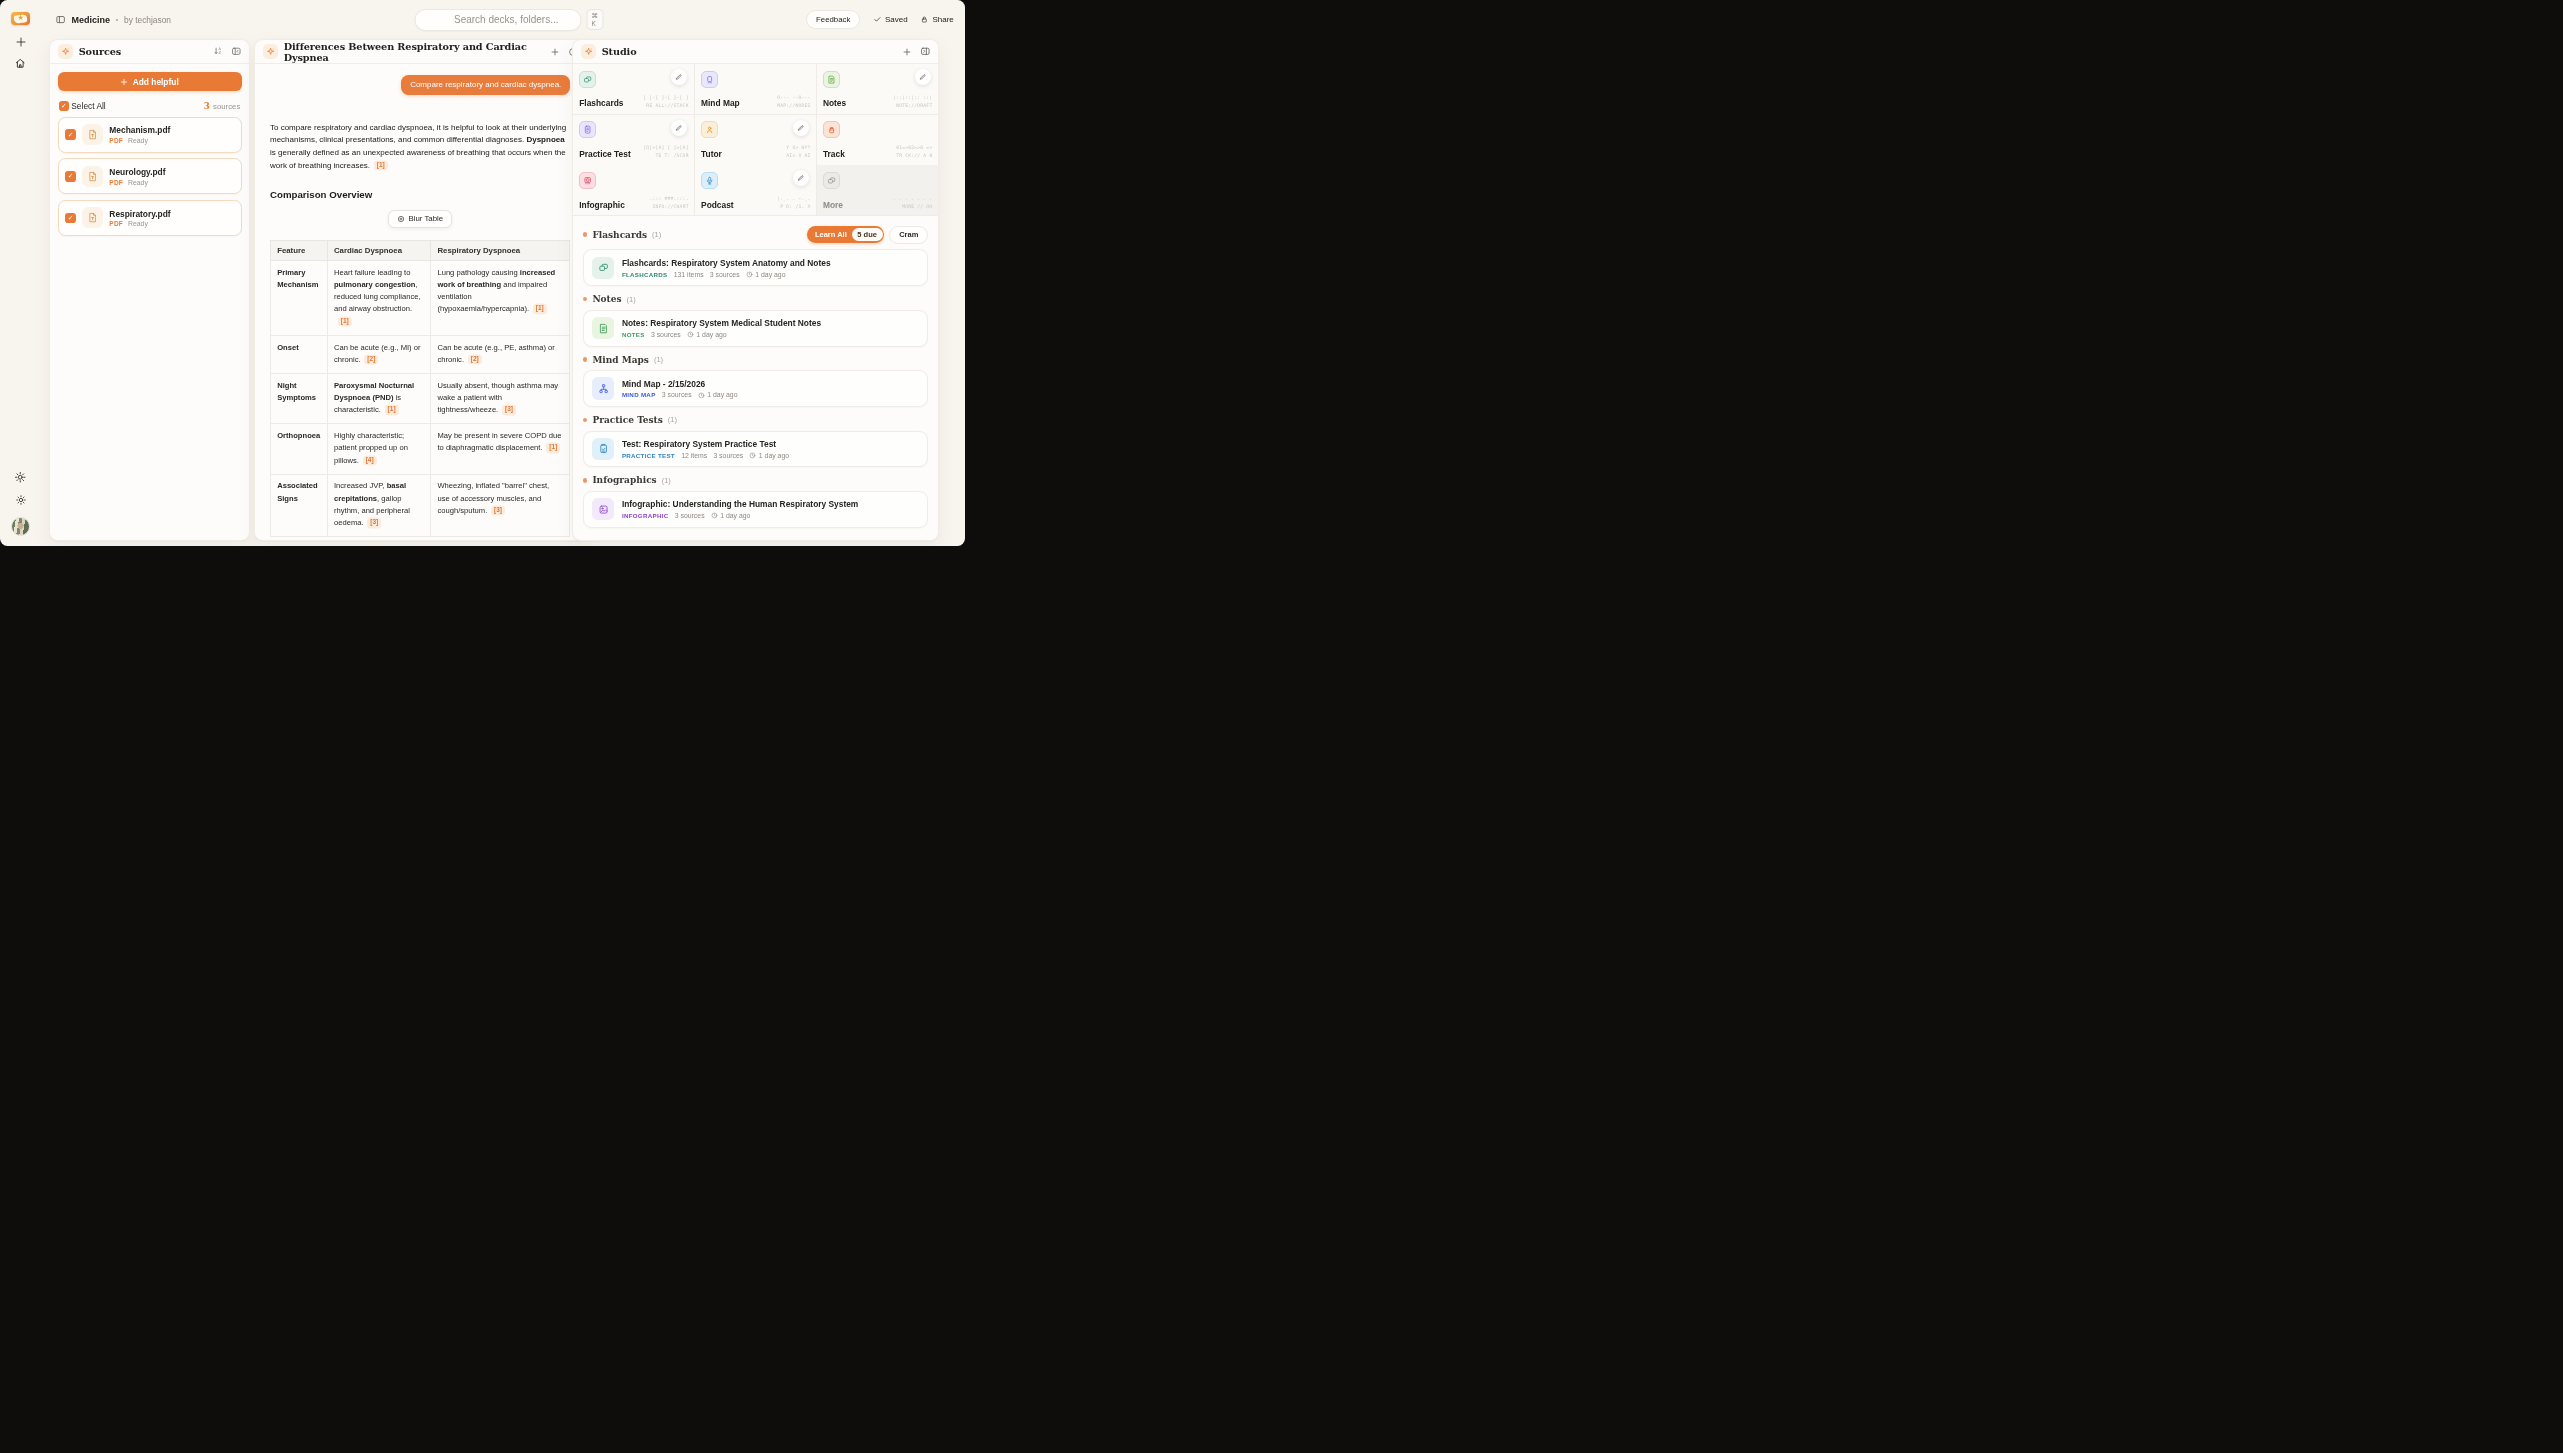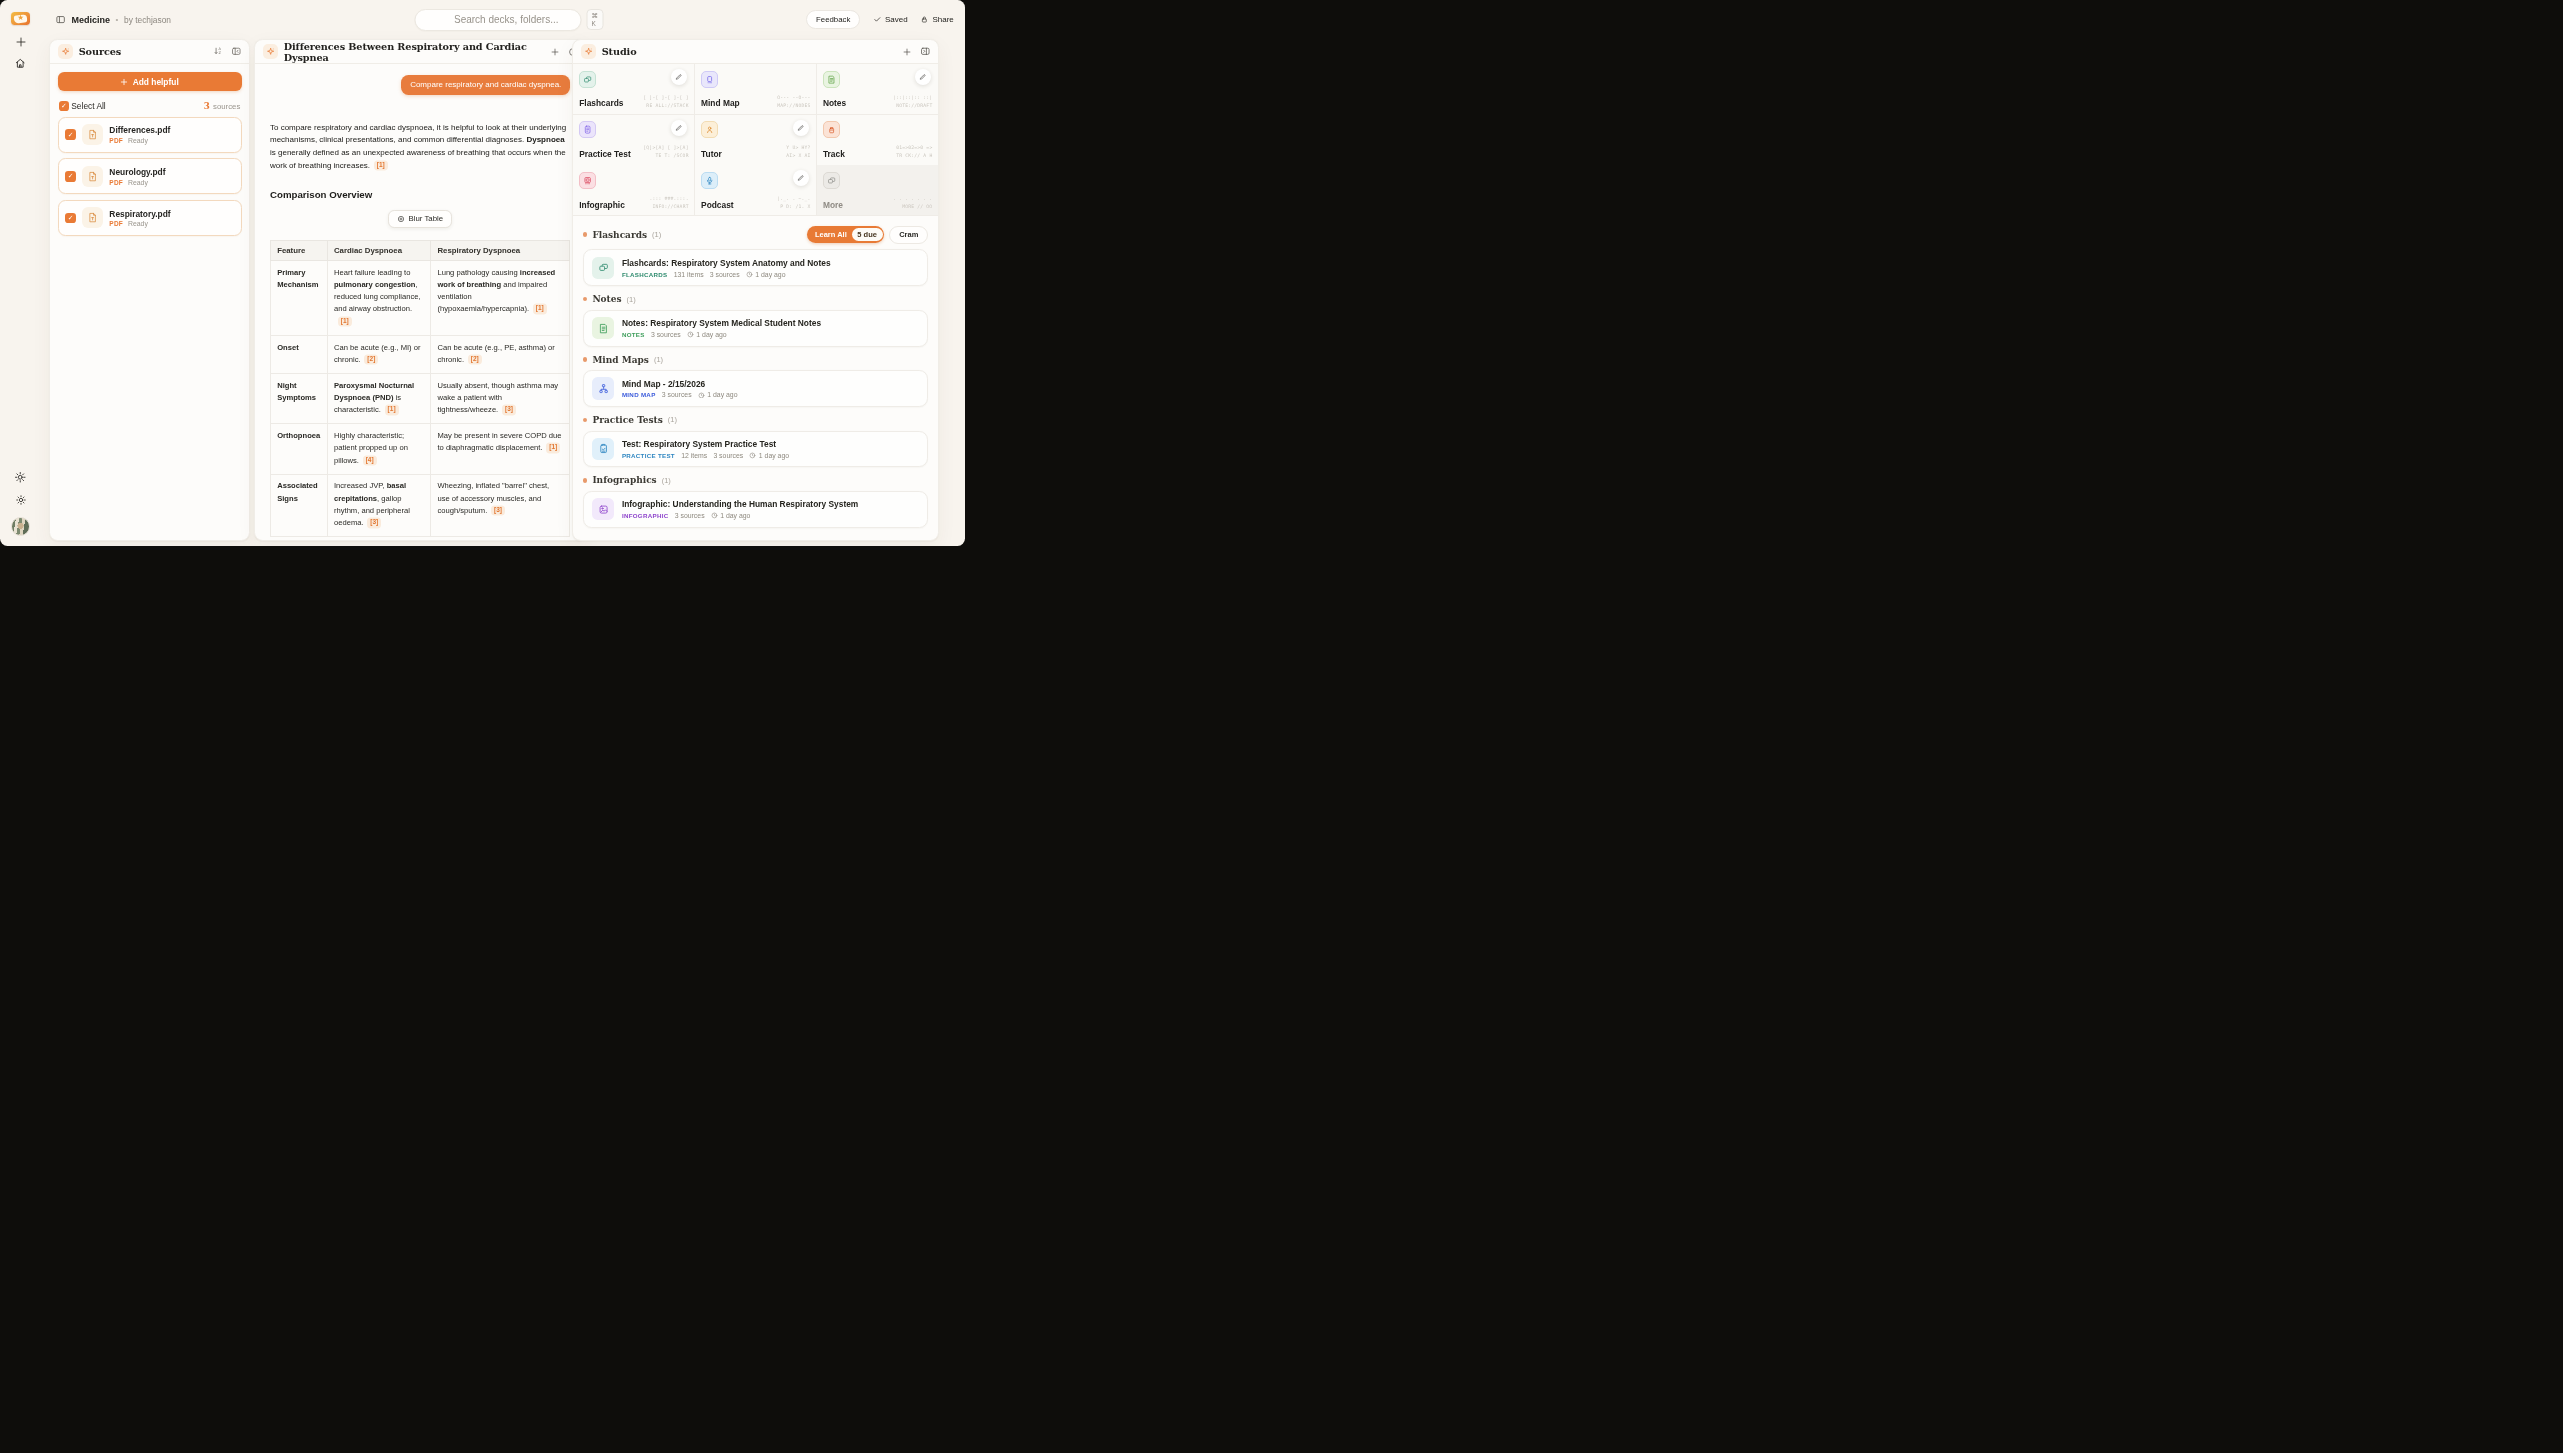--- a/index.html
+++ b/index.html
@@ -246,21 +246,21 @@
     <div class="src-card">
       <span class="checkbox">✓</span>
       <span class="file-tile">
         <svg width="11.2" height="11.2" viewBox="0 0 24 24" fill="none" stroke="#D98A3C" stroke-width="1.6" stroke-linejoin="round" stroke-linecap="round">
               <path d="M7 3h7l4 4v14H7z"></path>
               <path d="M14 3v4h4"></path>
               <path d="M10 12h4M12 12v5"></path>
             </svg>
       </span>
       <span>
-        <div class="src-name">Differences.pdf</div>
+        <div class="src-name">Mechanism.pdf</div>
         <div class="src-meta">
               <span class="src-type">PDF</span>
               <span class="src-status">Ready</span>
             </div>
       </span>
     </div>
     <div class="src-card">
       <span class="checkbox">✓</span>
       <span class="file-tile">
         <svg width="11.2" height="11.2" viewBox="0 0 24 24" fill="none" stroke="#D98A3C" stroke-width="1.6" stroke-linejoin="round" stroke-linecap="round">

